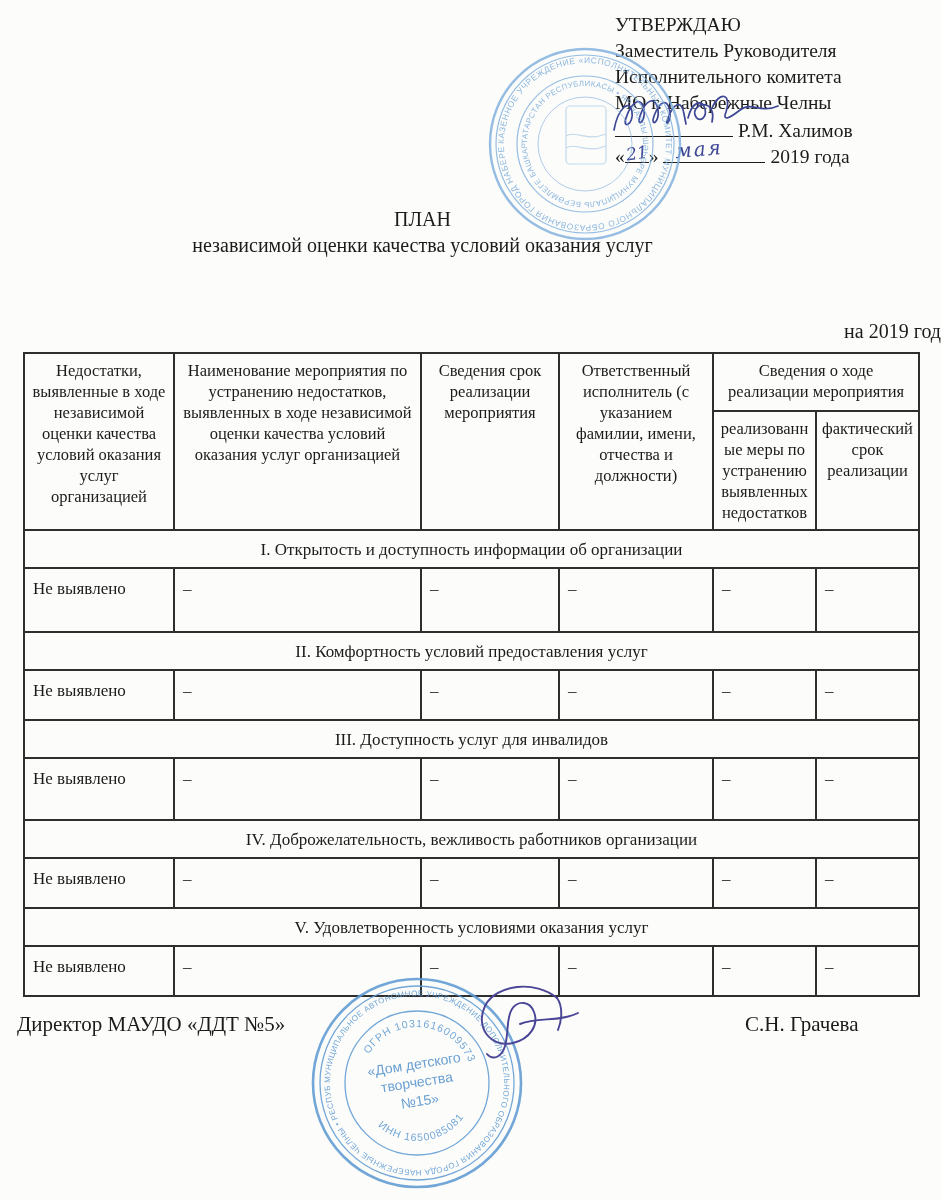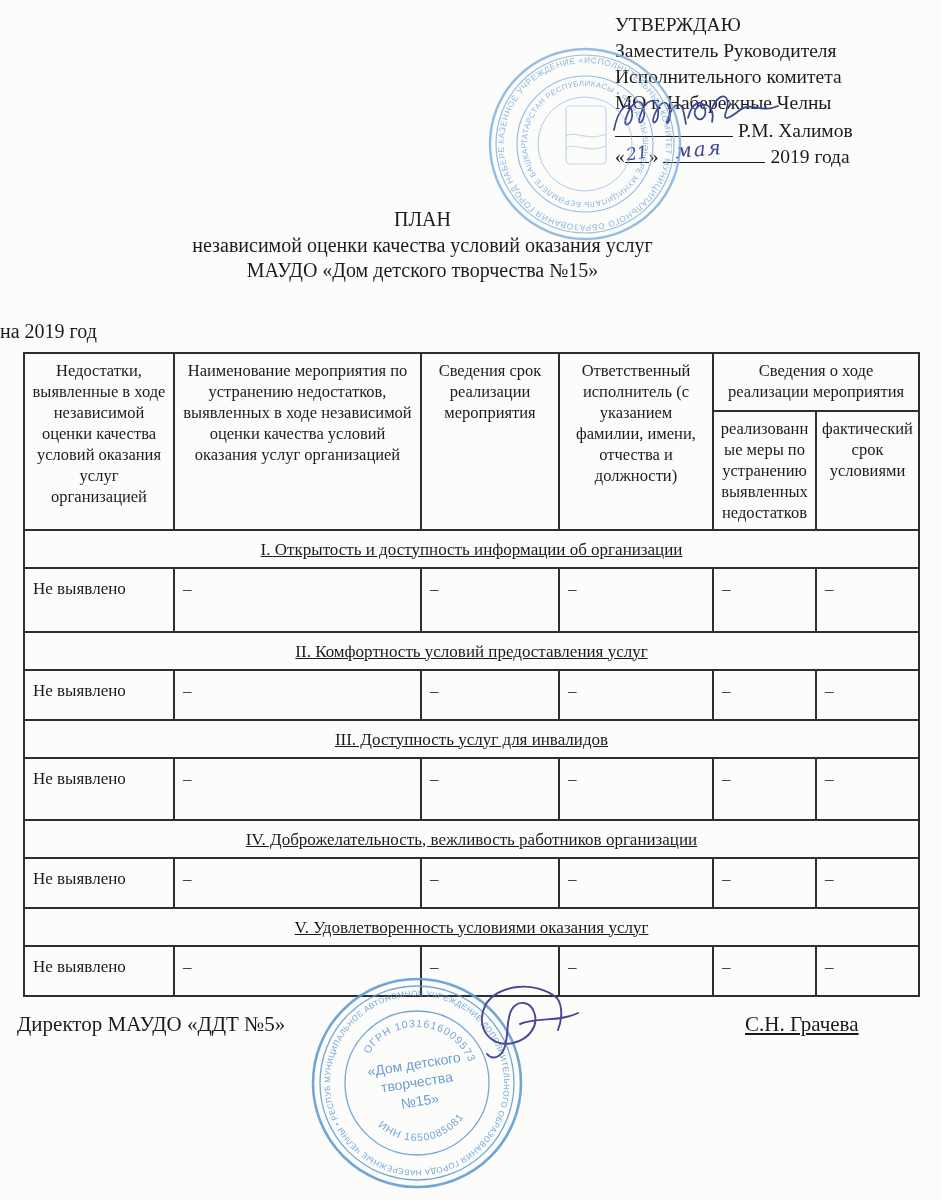--- a/index.html
+++ b/index.html
@@ -28,48 +28,48 @@
   .hand-day{left:1px;top:-4px;font-size:17px;transform:rotate(-8deg);}
   .hand-month{left:12px;top:-8px;font-size:20px;transform:rotate(-5deg);letter-spacing:2px;}
   .sig-svg{position:absolute;left:608px;top:88px;pointer-events:none;}
   
   .doc-title{
     position:absolute;left:0;top:207px;width:845px;
     text-align:center;font-size:20px;line-height:25.5px;
   }
   .year-line{
     position:absolute;left:0;top:320px;width:941px;
-    text-align:left;font-size:20px;
+    text-align:right;font-size:20px;
   }
   
   table.plan{
     position:absolute;left:23px;top:352px;
     width:895px;border-collapse:collapse;table-layout:fixed;
     font-size:16.5px;line-height:21px;
   }
   table.plan th, table.plan td{
     border:2px solid #2e2e2e;font-weight:normal;
   }
   table.plan th{vertical-align:top;text-align:center;padding:6px 5px 2px;}
   .r-h1{height:58px;}
   .r-h2{height:119px;}
   th.group{vertical-align:middle;padding:2px 6px;border-radius:15px;}
   th.sub{overflow-wrap:break-word;word-wrap:break-word;padding:4px 4px 2px;}
   tr.sec td{
-    text-align:center;vertical-align:middle;font-size:17px;padding:2px 4px;text-decoration:underline;
+    text-align:center;vertical-align:middle;font-size:17px;padding:2px 4px;
   }
   tr.datarow td{
     vertical-align:top;text-align:left;padding:9px 8px 18px;font-size:17px;
   }
   .r-s{height:38px;}
   .r-d1{height:64px;} .r-d2{height:44px;} .r-d3{height:62px;}
   .r-d4{height:36px;} .r-d5{height:40px;}
   
   .signoff-left{position:absolute;left:17px;top:1012px;font-size:21px;}
-  .signoff-right{position:absolute;left:745px;top:1012px;font-size:21px;text-decoration:underline;}
+  .signoff-right{position:absolute;left:745px;top:1012px;font-size:21px;}
   
   .stamp{position:absolute;pointer-events:none;}
   .stamp-top{left:483px;top:40px;opacity:.82;}
   .stamp-bottom{left:300px;top:966px;opacity:.88;}
   .bsig-svg{position:absolute;left:462px;top:982px;pointer-events:none;}
 </style>
 </head>
 <body>
 
 <div class="page">
@@ -111,21 +111,20 @@
       <textPath href="#ts-ring-a" startOffset="0">КАЗЕННОЕ УЧРЕЖДЕНИЕ «ИСПОЛНИТЕЛЬНЫЙ КОМИТЕТ МУНИЦИПАЛЬНОГО ОБРАЗОВАНИЯ ГОРОД НАБЕРЕЖНЫЕ ЧЕЛНЫ РЕСПУБЛИКИ ТАТАРСТАН»</textPath>
     </text>
     <text font-family="Liberation Sans, sans-serif" font-size="7.8" letter-spacing="0.4" fill="#74a8da">
       <textPath href="#ts-ring-b" startOffset="0">ТАТАРСТАН РЕСПУБЛИКАСЫ • ЯР ЧАЛЛЫ ШӘҺӘРЕ МУНИЦИПАЛЬ БЕРӘМЛЕГЕ БАШКАРМА КОМИТЕТЫ •</textPath>
     </text>
   </svg>
 
   <div class="doc-title">
     <div>ПЛАН</div>
     <div>независимой оценки качества условий оказания услуг</div>
-    <div>МАУДО «Дом детского творчества №15»</div>
   </div>
   <div class="year-line">на 2019 год</div>
 
   <table class="plan">
     <colgroup>
       <col style="width:150px">
         <col style="width:247px">
         <col style="width:138px">
       <col style="width:154px">
         <col style="width:103px">
@@ -134,21 +133,21 @@
     <tbody>
         <tr class="r-h1">
       <th rowspan="2">Недостатки, выявленные в ходе независимой оценки качества условий оказания услуг организацией</th>
       <th rowspan="2">Наименование мероприятия по устранению недостатков, выявленных в ходе независимой оценки качества условий оказания услуг организацией</th>
       <th rowspan="2">Сведения срок реализации мероприятия</th>
       <th rowspan="2">Ответственный исполнитель (с указанием фамилии, имени, отчества и должности)</th>
       <th colspan="2" class="group">Сведения о ходе реализации мероприятия</th>
     </tr>
     <tr class="r-h2">
       <th class="sub">реализованные меры по устранению выявленных недостатков</th>
-      <th class="sub">фактический срок условиями</th>
+      <th class="sub">фактический срок реализации</th>
     </tr>
 
     <tr class="sec r-s">
           <td colspan="6">I. Открытость и доступность информации об организации</td>
         </tr>
     <tr class="datarow r-d1">
       <td>Не выявлено</td>
       <td>–</td>
       <td>–</td>
       <td>–</td>

